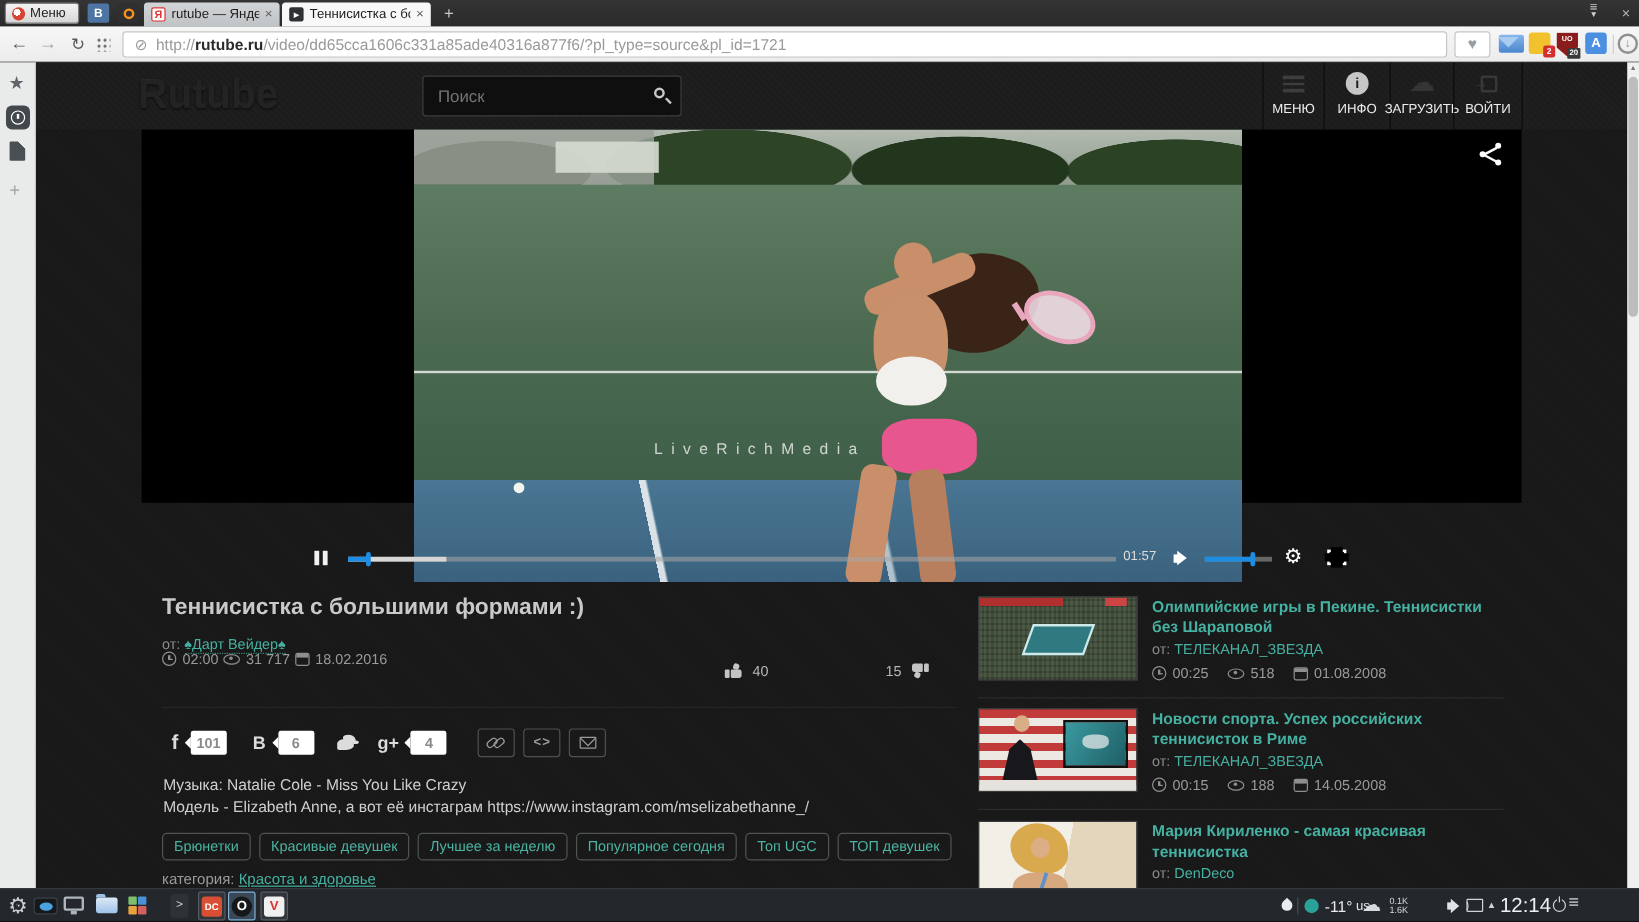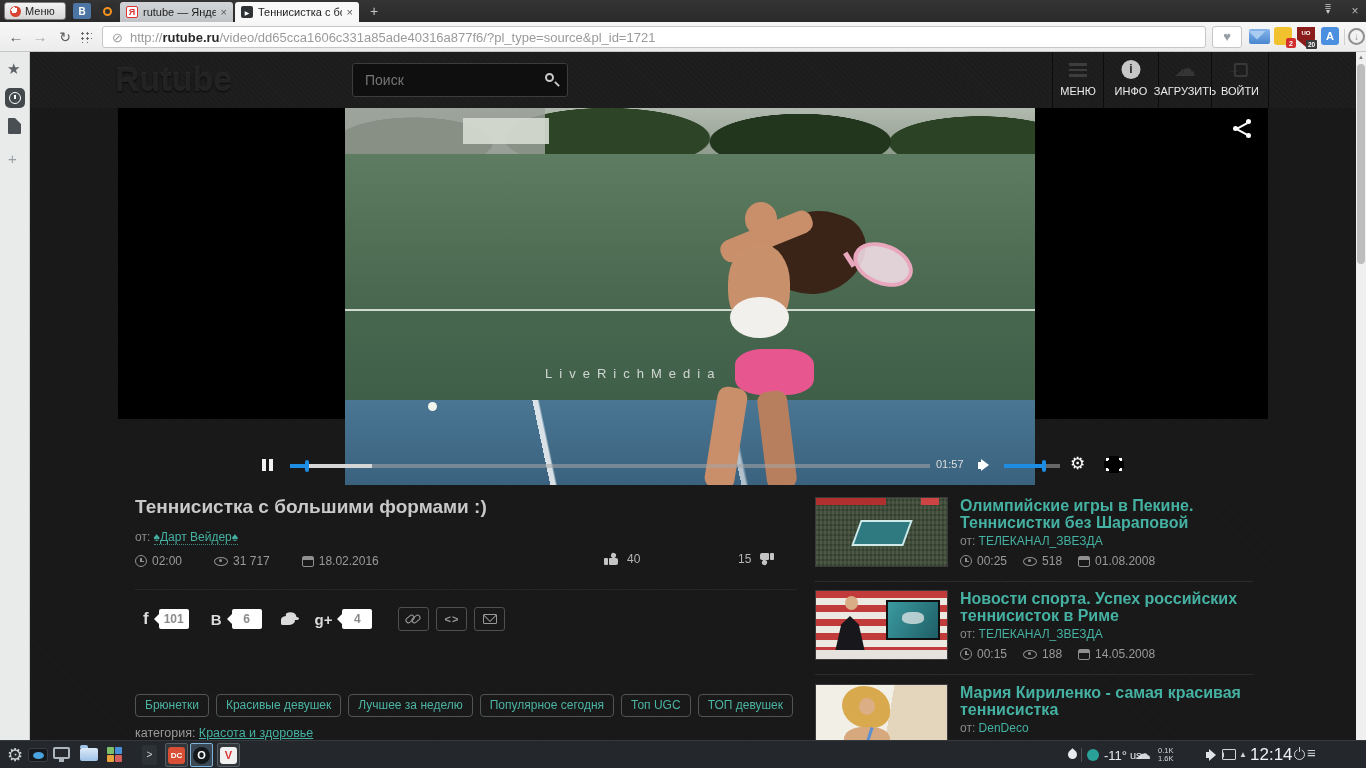--- a/index.html
+++ b/index.html
@@ -136,21 +136,21 @@
   .vol-handle{position:absolute;left:38px;top:-4px;width:4px;height:12px;background:#1d8de4;border-radius:2px}
   .ctl-gear{position:absolute;left:952px;top:-3px;font-size:17px;color:#fff}
   .ctl-fs{position:absolute;left:988px;top:2px;width:16px;height:13px;border:2.5px solid #fff}
   .ctl-fs::before{content:'';position:absolute;left:1px;right:1px;top:-4px;bottom:-4px;background:#000}
   .ctl-fs::after{content:'';position:absolute;left:-4px;right:-4px;top:1px;bottom:1px;background:#000}
 
   
   .v-title{position:absolute;left:105px;top:444px;font-size:19px;font-weight:bold;color:#c9c9c9}
   .v-author{position:absolute;left:105px;top:478px;font-size:12px;color:#8a8a8a}
   .v-author a{color:#45b1a2;text-decoration:none;border-bottom:1px dotted #3a8c80}
-  .v-meta{position:absolute;left:105px;top:502px;display:flex;gap:32px;font-size:12px;color:#9a9a9a;}
+  .v-meta{position:absolute;left:105px;top:490px;display:flex;gap:4px;font-size:12px;color:#9a9a9a;}
   .mi{display:flex;align-items:center;gap:5px}
   .ic{display:inline-block;position:relative}
   .ic-clock{width:12px;height:12px;border:1.5px solid #8f8f8f;border-radius:50%}
   .ic-clock::after{content:'';position:absolute;left:4px;top:1.5px;width:1.5px;height:4px;background:#8f8f8f}
   .ic-clock::before{content:'';position:absolute;left:4px;top:4.5px;width:3.5px;height:1.5px;background:#8f8f8f}
   .ic-eye{width:14px;height:9px;border:1.5px solid #8f8f8f;border-radius:50%}
   .ic-eye::after{content:'';position:absolute;left:4px;top:1.5px;width:3px;height:3px;background:#8f8f8f;border-radius:50%}
   .ic-cal{width:12px;height:11px;border:1.5px solid #8f8f8f;border-radius:2px}
   .ic-cal::after{content:'';position:absolute;left:0;top:0;width:100%;height:3px;background:#8f8f8f}
   .likes{position:absolute;top:500px;display:flex;align-items:center;gap:9px;font-size:12px;color:#b5b5b5}
@@ -184,21 +184,21 @@
   .v-desc{position:absolute;left:106px;top:592px;font-size:13px;color:#cfcfcf;line-height:19px}
   .v-tags{position:absolute;left:105px;top:642px;display:flex;gap:7px}
   .tag{padding:3px 9px 4px;border:1px solid #4e5553;border-radius:4px;color:#4bb3a2;font-size:12px;white-space:nowrap}
   .v-cat{position:absolute;left:105px;top:674px;font-size:12.5px;color:#9a9a9a}
   .v-cat a{color:#45b1a2;text-decoration:underline}
 
   
   .rel-item{position:absolute;left:785px;width:438px}
   .rel-thumb{position:absolute;left:0;top:0;width:133px;height:70px;border:1px solid #3a3a3a;overflow:hidden}
   .rel-text{position:absolute;left:145px;top:0;width:293px}
-  .rel-title{color:#45b1a2;font-weight:bold;font-size:16px;line-height:17px;text-decoration:none;display:block}
+  .rel-title{color:#45b1a2;font-weight:bold;font-size:13px;line-height:17px;text-decoration:none;display:block}
   .rel-author{margin-top:3px;font-size:12px;color:#8a8a8a}
   .rel-author a{color:#45b1a2;text-decoration:none}
   .rel-meta{margin-top:6px;display:flex;gap:16px;font-size:12px;color:#9a9a9a;align-items:center}
   .rel-div{position:absolute;left:785px;width:438px;height:1px;background:#2c2c2c}
   
   .th1{background:#3f4c38}
   .th1 .crowd{position:absolute;inset:0;background:repeating-linear-gradient(90deg,rgba(255,255,255,.07) 0 2px,transparent 2px 4px),repeating-linear-gradient(0deg,rgba(0,0,0,.18) 0 2px,transparent 2px 5px)}
   .th1 .court{position:absolute;left:40px;top:22px;width:52px;height:26px;background:#2f7a80;border:2px solid #cfe8e8;transform:skewX(-20deg)}
   .th1 .ban{position:absolute;left:0;top:0;width:70px;height:7px;background:#b03030}
   .th1 .ban2{position:absolute;right:8px;top:0;width:18px;height:7px;background:#c44}
@@ -448,20 +448,24 @@
           <span class="ic-chain">
             <i></i>
             <i></i>
           </span>
         </span>
       <span class="sq-btn sq-code">&lt;&gt;</span>
       <span class="sq-btn sq-mail">
           <span class="ic-mail2"></span>
         </span>
     </div>
+    <div class="v-desc">
+      <div>Музыка: Natalie Cole - Miss You Like Crazy</div>
+      <div>Модель - Elizabeth Anne, а вот её инстаграм https://www.instagram.com/mselizabethanne_/</div>
+    </div>
     <div class="v-tags">
       <span class="tag">Брюнетки</span>
       <span class="tag">Красивые девушек</span>
       <span class="tag">Лучшее за неделю</span>
       <span class="tag">Популярное сегодня</span>
       <span class="tag">Топ UGC</span>
       <span class="tag">ТОП девушек</span>
     </div>
     <div class="v-cat">
       <span>категория:</span>

